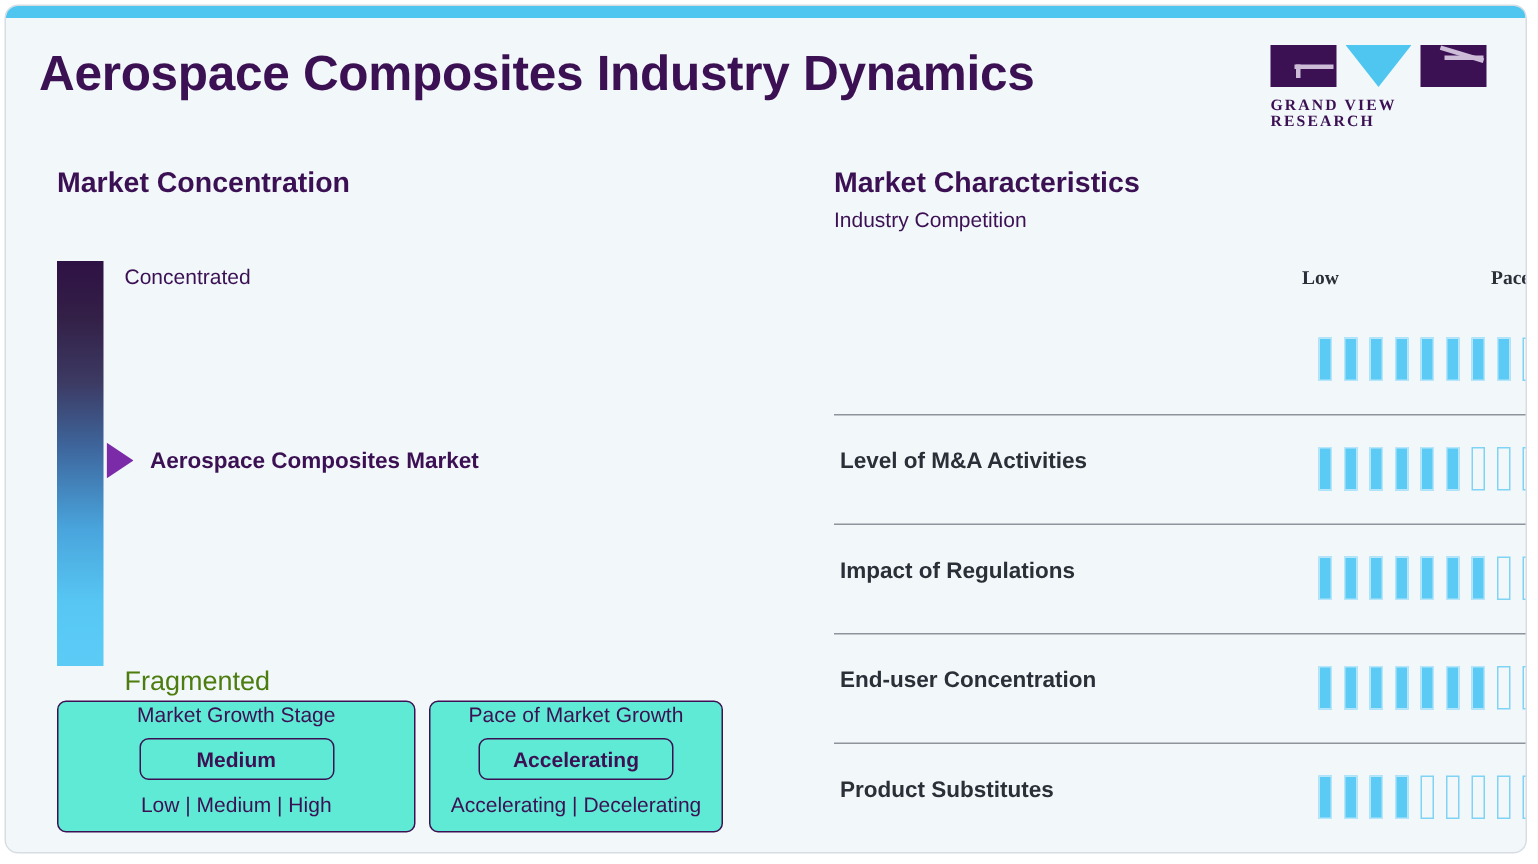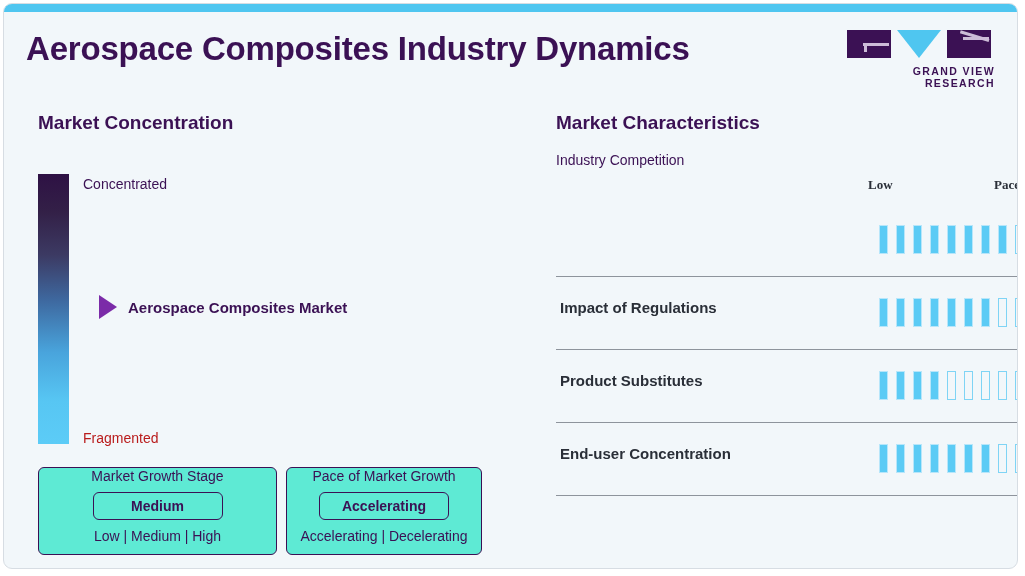--- a/index.html
+++ b/index.html
@@ -37,21 +37,21 @@
   .logo-marks{display:flex;align-items:flex-start;gap:6px;height:30px;}
   .logo-g{position:relative;width:44px;height:28px;background:#3B1154;}
   .logo-g .bar{position:absolute;right:2px;top:13px;width:26px;height:3px;background:#cdbcd8;}
   .logo-g .stem{position:absolute;left:17px;top:13px;width:3px;height:9px;background:#cdbcd8;}
   .logo-v{width:44px;height:28px;background:#4FC6F0;clip-path:polygon(0 0,100% 0,50% 100%);}
   .logo-r{position:relative;width:44px;height:28px;background:#3B1154;overflow:hidden;}
   .logo-r .slash{position:absolute;right:2px;top:9px;width:30px;height:3px;background:#cdbcd8;transform:rotate(17deg);transform-origin:right center;}
   .logo-r .bar2{position:absolute;right:2px;top:7px;width:26px;height:3px;background:#cdbcd8;}
   .logo-text{
     margin-top:5px;font-size:10.5px;font-weight:bold;color:#3B1154;
-    letter-spacing:1.4px;text-align:right;width:148px;
+    letter-spacing:1.4px;text-align:left;width:148px;font-family:Liberation Serif, serif;
   }
 
   
   .left-panel{position:absolute;left:22px;top:108px;width:470px;height:450px;}
   .section-title{
     font-size:19px;font-weight:bold;color:#3B1154;margin:0 0 0 12px;
   }
   .conc-wrap{position:absolute;left:12px;top:62px;}
   .gradient-bar{
     position:absolute;left:0;top:0;width:31px;height:270px;
@@ -62,26 +62,26 @@
       #3E69A0 47%,
       #49A4DC 66%,
       #57C6F3 84%,
       #5CCCF7 100%);
   }
   .lbl-top{
     position:absolute;left:45px;top:2px;
     font-size:14px;color:#3B1154;white-space:nowrap;
   }
   .lbl-bottom{
-    position:absolute;left:45px;top:256px;
-    font-size:14px;color:#b91c1c;white-space:nowrap;
+    position:absolute;left:45px;top:270px;
+    font-size:18px;color:#4d7c0f;white-space:nowrap;
   }
   .marker{
     position:absolute;left:33px;top:121px;
-    display:flex;align-items:center;gap:11px;margin-left:28px;
+    display:flex;align-items:center;gap:11px;
   }
   .marker-arrow{
     width:18px;height:24px;background:#7B2BA8;
     clip-path:polygon(0 0,100% 50%,0 100%);
   }
   .marker-label{
     font-size:15px;font-weight:bold;color:#3B1154;white-space:nowrap;
   }
 
   
@@ -99,21 +99,21 @@
     display:inline-block;border:1px solid #3B1154;border-radius:6px;
     font-size:14px;font-weight:bold;color:#3B1154;
     padding:5px 0;margin-bottom:8px;
   }
   .box-a .box-value{width:128px;}
   .box-b .box-value{width:128px;}
   .box-options{font-size:14px;color:#3B1154;white-space:nowrap;}
 
   
   .right-panel{position:absolute;left:548px;top:108px;width:472px;}
-  .sub-title{font-size:14px;color:#3B1154;margin-top:18px;}
+  .sub-title{font-size:14px;color:#3B1154;margin-top:4px;}
   .scale-head{
     position:absolute;left:316px;top:65px;width:152px;
     display:flex;justify-content:space-between;
     font-size:13px;font-weight:bold;color:#2A2F38;font-family:Liberation Serif, serif;
   }
   .char-rows{position:absolute;left:4px;top:92px;width:468px;}
   .char-row{
     height:72px;position:relative;
     border-bottom:1px solid #8e949c;
   }
@@ -197,56 +197,70 @@
             <div class="bar on"></div>
             <div class="bar on"></div>
             <div class="bar on"></div>
             <div class="bar on"></div>
             <div class="bar on"></div>
             <div class="bar on"></div>
             <div class="bar off"></div>
           </div>
         </div>
         <div class="char-row">
+          <div class="char-label">Level of M&amp;A Activities</div>
+          <div class="bars">
+            <div class="bar on"></div>
+            <div class="bar on"></div>
+            <div class="bar on"></div>
+            <div class="bar on"></div>
+            <div class="bar on"></div>
+            <div class="bar on"></div>
+            <div class="bar off"></div>
+            <div class="bar off"></div>
+            <div class="bar off"></div>
+          </div>
+        </div>
+        <div class="char-row">
           <div class="char-label">Impact of Regulations</div>
           <div class="bars">
             <div class="bar on"></div>
             <div class="bar on"></div>
             <div class="bar on"></div>
             <div class="bar on"></div>
             <div class="bar on"></div>
             <div class="bar on"></div>
             <div class="bar on"></div>
             <div class="bar off"></div>
             <div class="bar off"></div>
           </div>
         </div>
         <div class="char-row">
+          <div class="char-label">End-user Concentration</div>
+          <div class="bars">
+            <div class="bar on"></div>
+            <div class="bar on"></div>
+            <div class="bar on"></div>
+            <div class="bar on"></div>
+            <div class="bar on"></div>
+            <div class="bar on"></div>
+            <div class="bar on"></div>
+            <div class="bar off"></div>
+            <div class="bar off"></div>
+          </div>
+        </div>
+        <div class="char-row">
           <div class="char-label">Product Substitutes</div>
           <div class="bars">
             <div class="bar on"></div>
             <div class="bar on"></div>
             <div class="bar on"></div>
             <div class="bar on"></div>
             <div class="bar off"></div>
             <div class="bar off"></div>
             <div class="bar off"></div>
-            <div class="bar off"></div>
-            <div class="bar off"></div>
-          </div>
-        </div>
-        <div class="char-row">
-          <div class="char-label">End-user Concentration</div>
-          <div class="bars">
-            <div class="bar on"></div>
-            <div class="bar on"></div>
-            <div class="bar on"></div>
-            <div class="bar on"></div>
-            <div class="bar on"></div>
-            <div class="bar on"></div>
-            <div class="bar on"></div>
             <div class="bar off"></div>
             <div class="bar off"></div>
           </div>
         </div>
       </div>
   </div>
 </div>
 
 </body></html>

